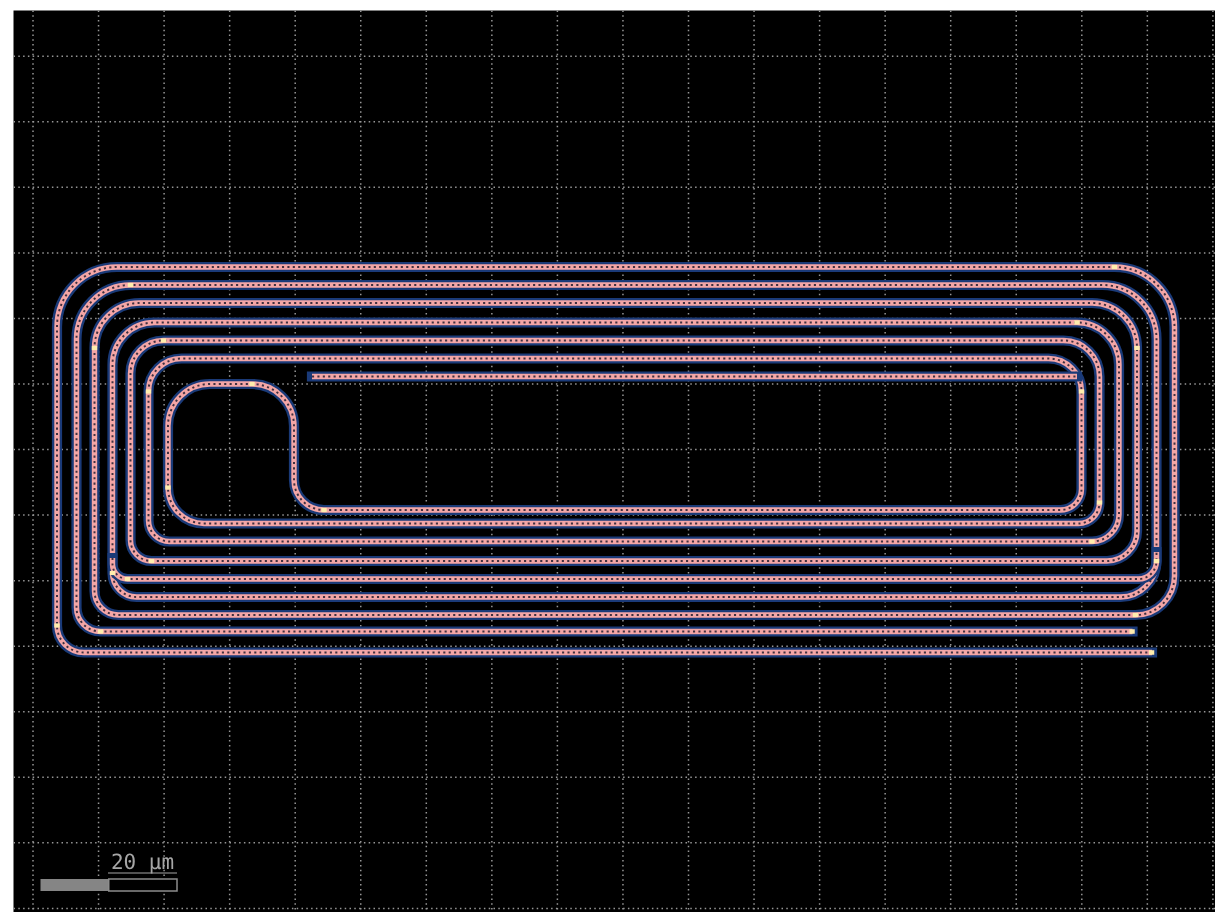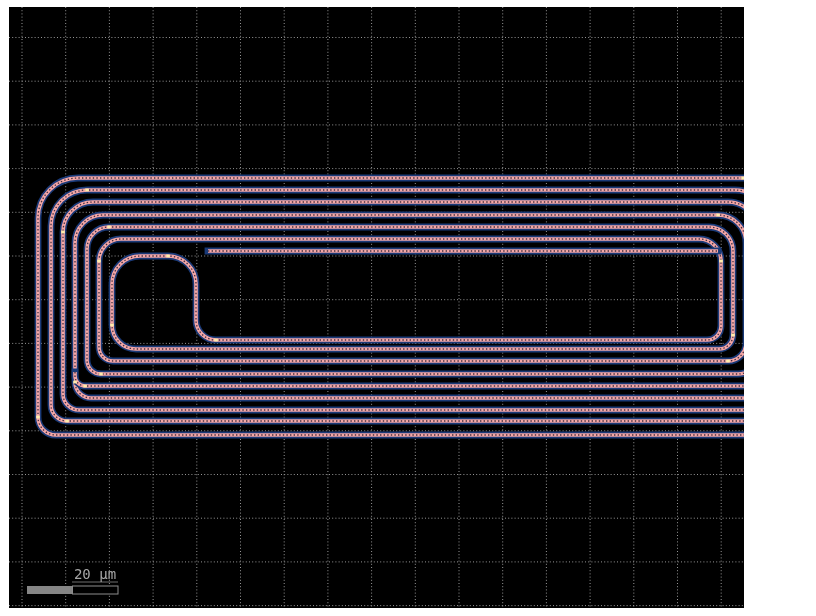--- a/index.html
+++ b/index.html
@@ -1,16 +1,16 @@
 <!DOCTYPE html>
 <html><head>
 <meta charset="utf-8">
 <style>
   html,body{margin:0;padding:0;background:#ffffff;font-family:"DejaVu Sans Mono","Liberation Mono",monospace;}
-  .page{position:relative;width:744px;height:616px;background:#ffffff;overflow:hidden;}
+  .page{position:relative;width:816px;height:616px;background:#ffffff;overflow:hidden;}
   svg{display:block;}
   text{font-family:"DejaVu Sans Mono","Liberation Mono",monospace;}
 </style>
 </head>
 <body>
 
 <div class="page">
   <svg width="816" height="616">
     <rect id="canvas-bg" x="9" y="7" width="801" height="601" fill="#000000"></rect>
     <g id="grid-group">

